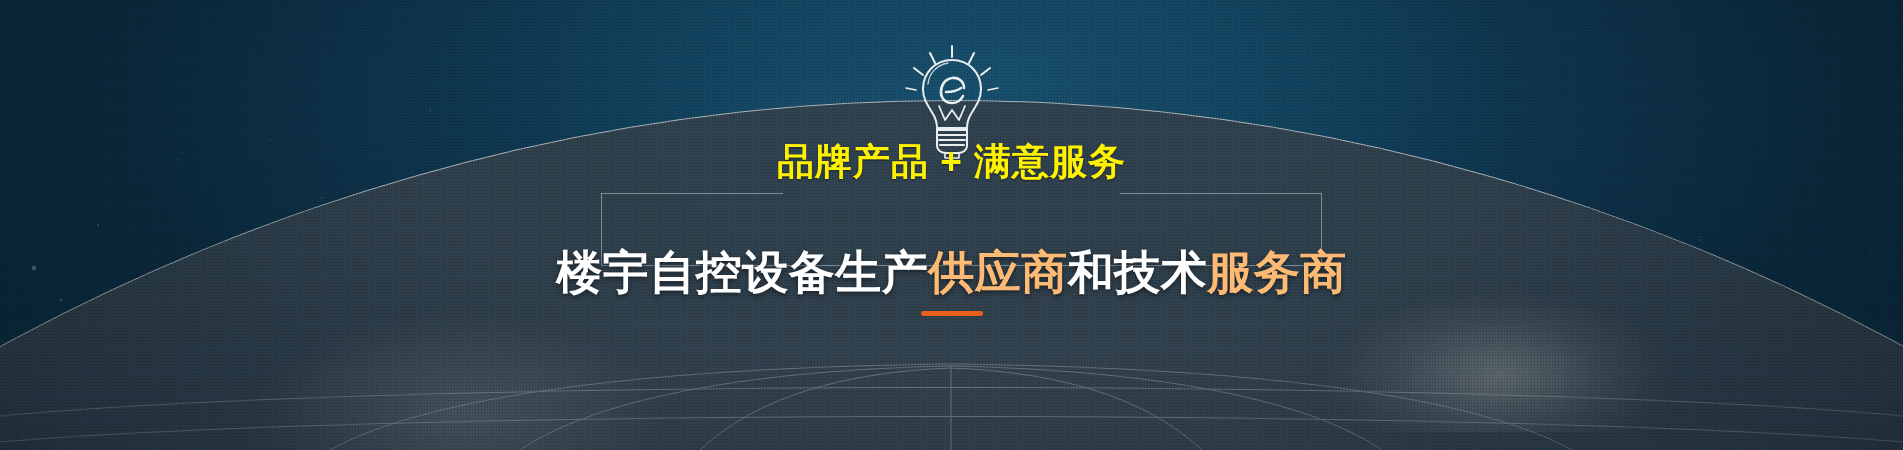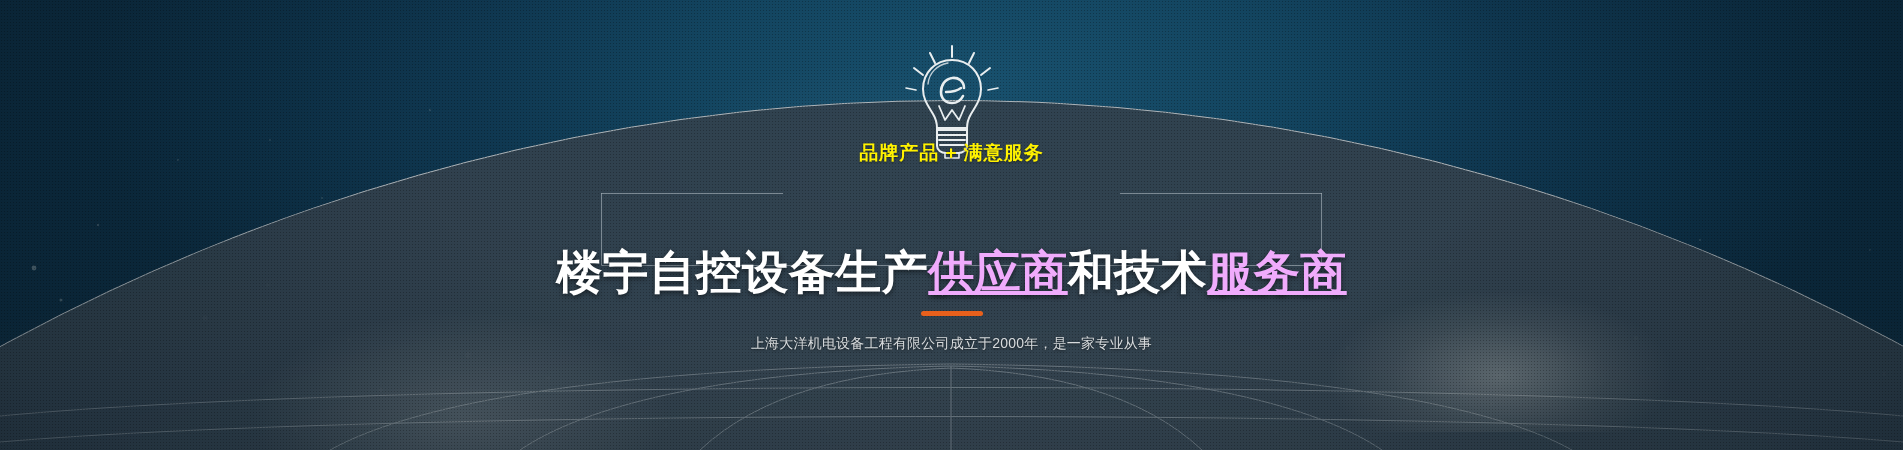--- a/index.html
+++ b/index.html
@@ -120,42 +120,42 @@
     position:absolute;
     left:0; right:0; top:143px;
     text-align:center;
     line-height:1;
     pointer-events:none;
   }
   .subhead {
     display:inline-block;
     position:relative;
     padding:0 26px;
-    font-size:19px;
+    font-size:37px;
     font-weight:bold;
     letter-spacing:1px;
     color:#FFF200;
     text-shadow:0 1px 2px rgba(0,0,0,0.45);
     background:transparent;
   }
 
   
   .headline {
     position:absolute;
     left:0; right:0; top:249px;
     text-align:center;
     font-size:46px;
     font-weight:bold;
     letter-spacing:0.5px;
     line-height:1;
     color:#FFFFFF;
     text-shadow:0 2px 5px rgba(0,0,0,0.50);
     white-space:nowrap;
   }
-  .headline .hl-red { color:#f0abfc;text-decoration:underline; }
+  .headline .hl-red { color:#fdba74; }
 
   
   .divider {
     position:absolute;
     left:50%; top:311px;
     width:62px; height:5px;
     margin-left:-31px;
     border-radius:2.5px;
     background:#E8601C;
   }
@@ -317,19 +317,18 @@
       <span class="subhead">品牌产品 + 满意服务</span>
     </div>
 
     <div class="headline">
       <span class="hl-white">楼宇自控设备生产</span><span class="hl-red">供应商</span><span class="hl-white">和技术</span><span class="hl-red">服务商</span>
     </div>
 
     <div class="divider"></div>
 
     <div class="desc">
-      <div>上海大洋机电设备工程有限公司成立于2000年，是一家专业从事</div>
     </div>
 
   </div>
 <div style="position: absolute; top: 193px; left: 601px; width: 182.469px; height: 1px; background: rgba(190, 200, 208, 0.55);"></div>
     <div style="position: absolute; top: 193px; left: 1119.53px; width: 202.469px; height: 1px; background: rgba(190, 200, 208, 0.55);"></div>
   </div>
 
 </body></html>

